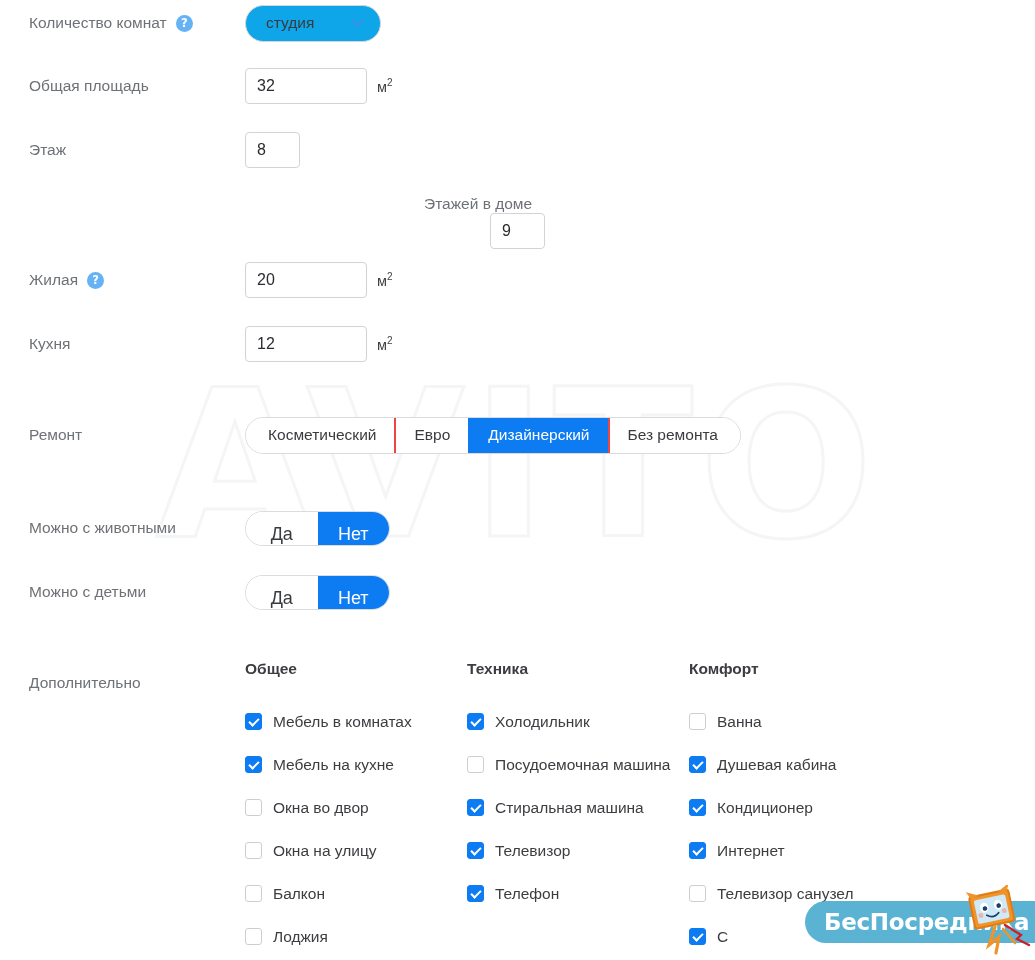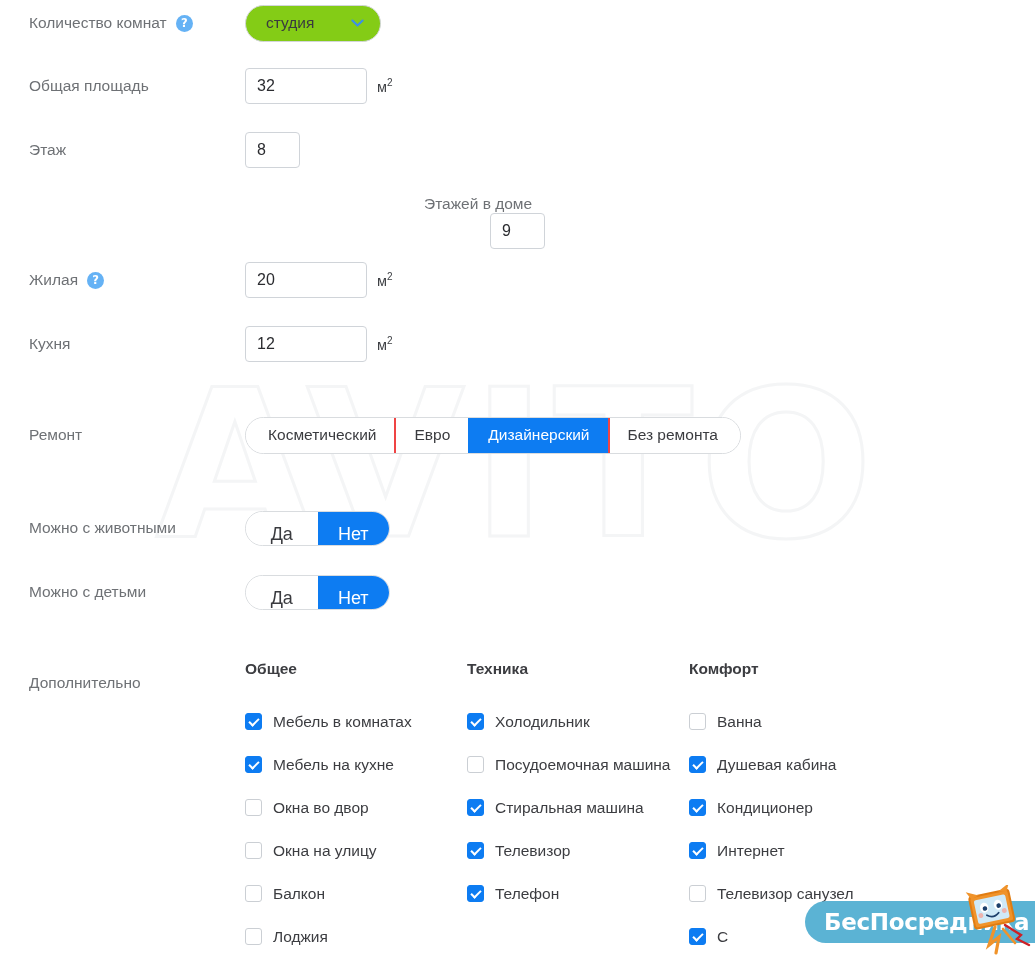--- a/index.html
+++ b/index.html
@@ -78,21 +78,21 @@
     cursor: pointer;
     font-family: "DejaVu Sans", sans-serif;
   }
 
   
   .select-pill {
     width: 136px;
     height: 37px;
     border: 1px solid #d3d6da;
     border-radius: 19px;
-    background: #84cc16;
+    background: #0ea5e9;
     display: flex;
     align-items: center;
     justify-content: space-between;
     padding: 0 16px 0 20px;
     cursor: pointer;
   }
   .select-pill .sel-value {
     font-size: 15.5px;
     color: #3a3b3f;
   }

